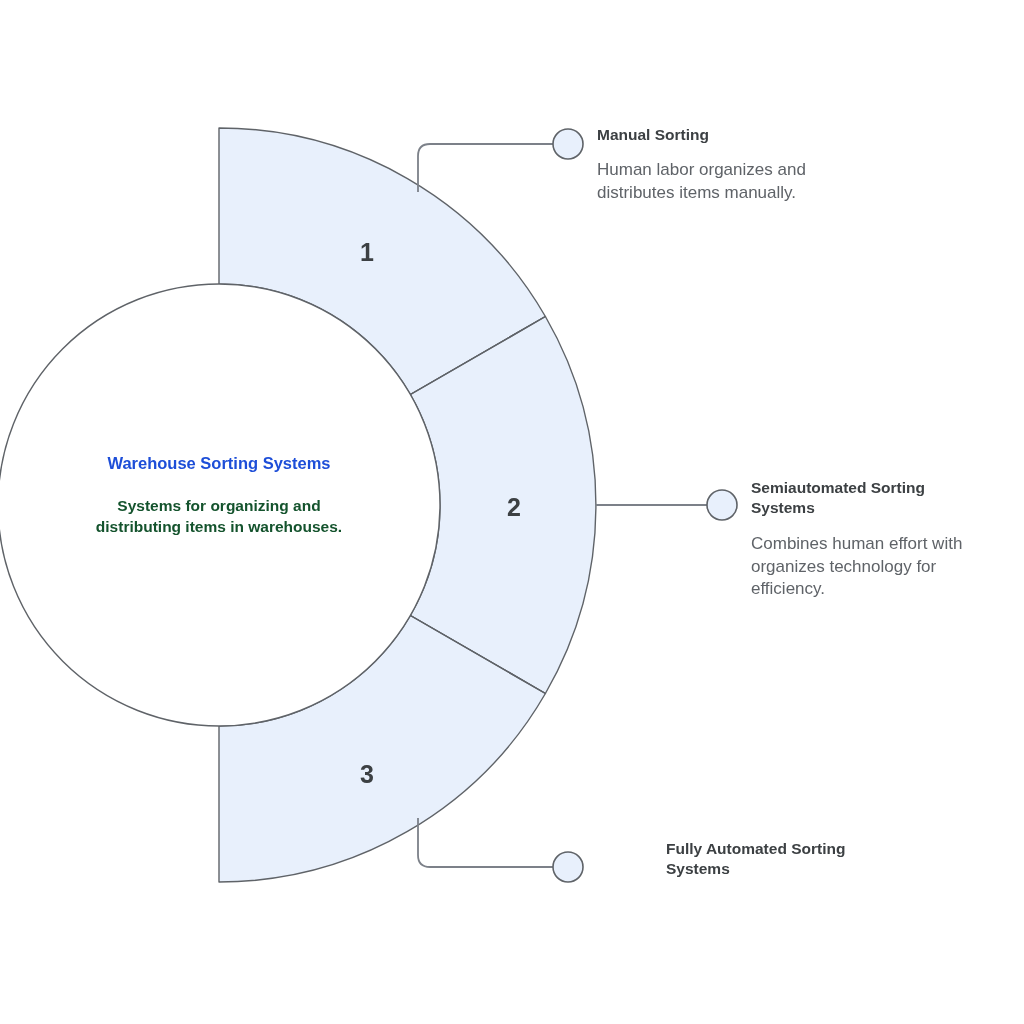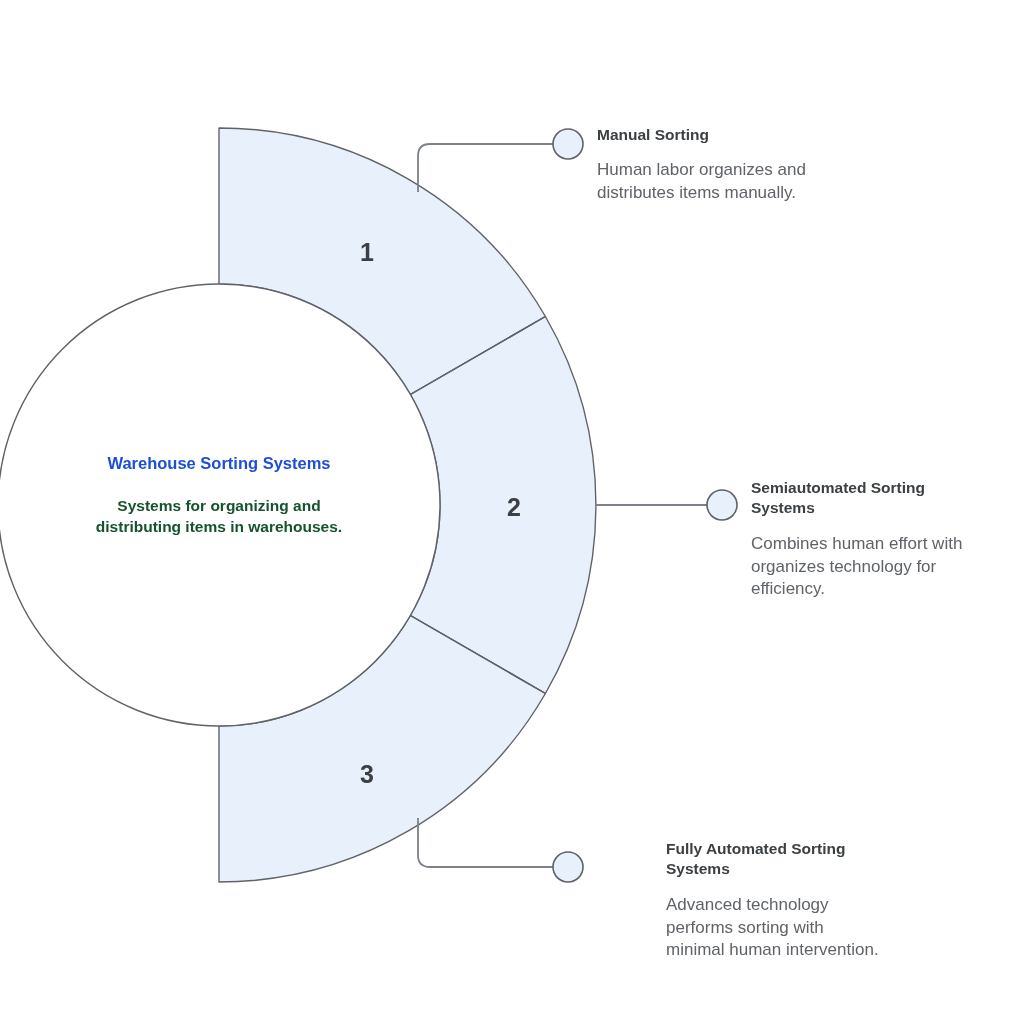--- a/index.html
+++ b/index.html
@@ -159,16 +159,15 @@
     <p class="label-desc">Human labor organizes and distributes items manually.</p>
   </div>
 
   <div class="label-block" id="label-2">
     <p class="label-title">Semiautomated Sorting Systems</p>
     <p class="label-desc">Combines human effort with organizes technology for efficiency.</p>
   </div>
 
   <div class="label-block" id="label-3">
     <p class="label-title">Fully Automated Sorting Systems</p>
-    <p class="label-desc">Advanced technology performs sorting with minimal human intervention.</p>
   </div>
 
 </div>
 
 </body></html>

